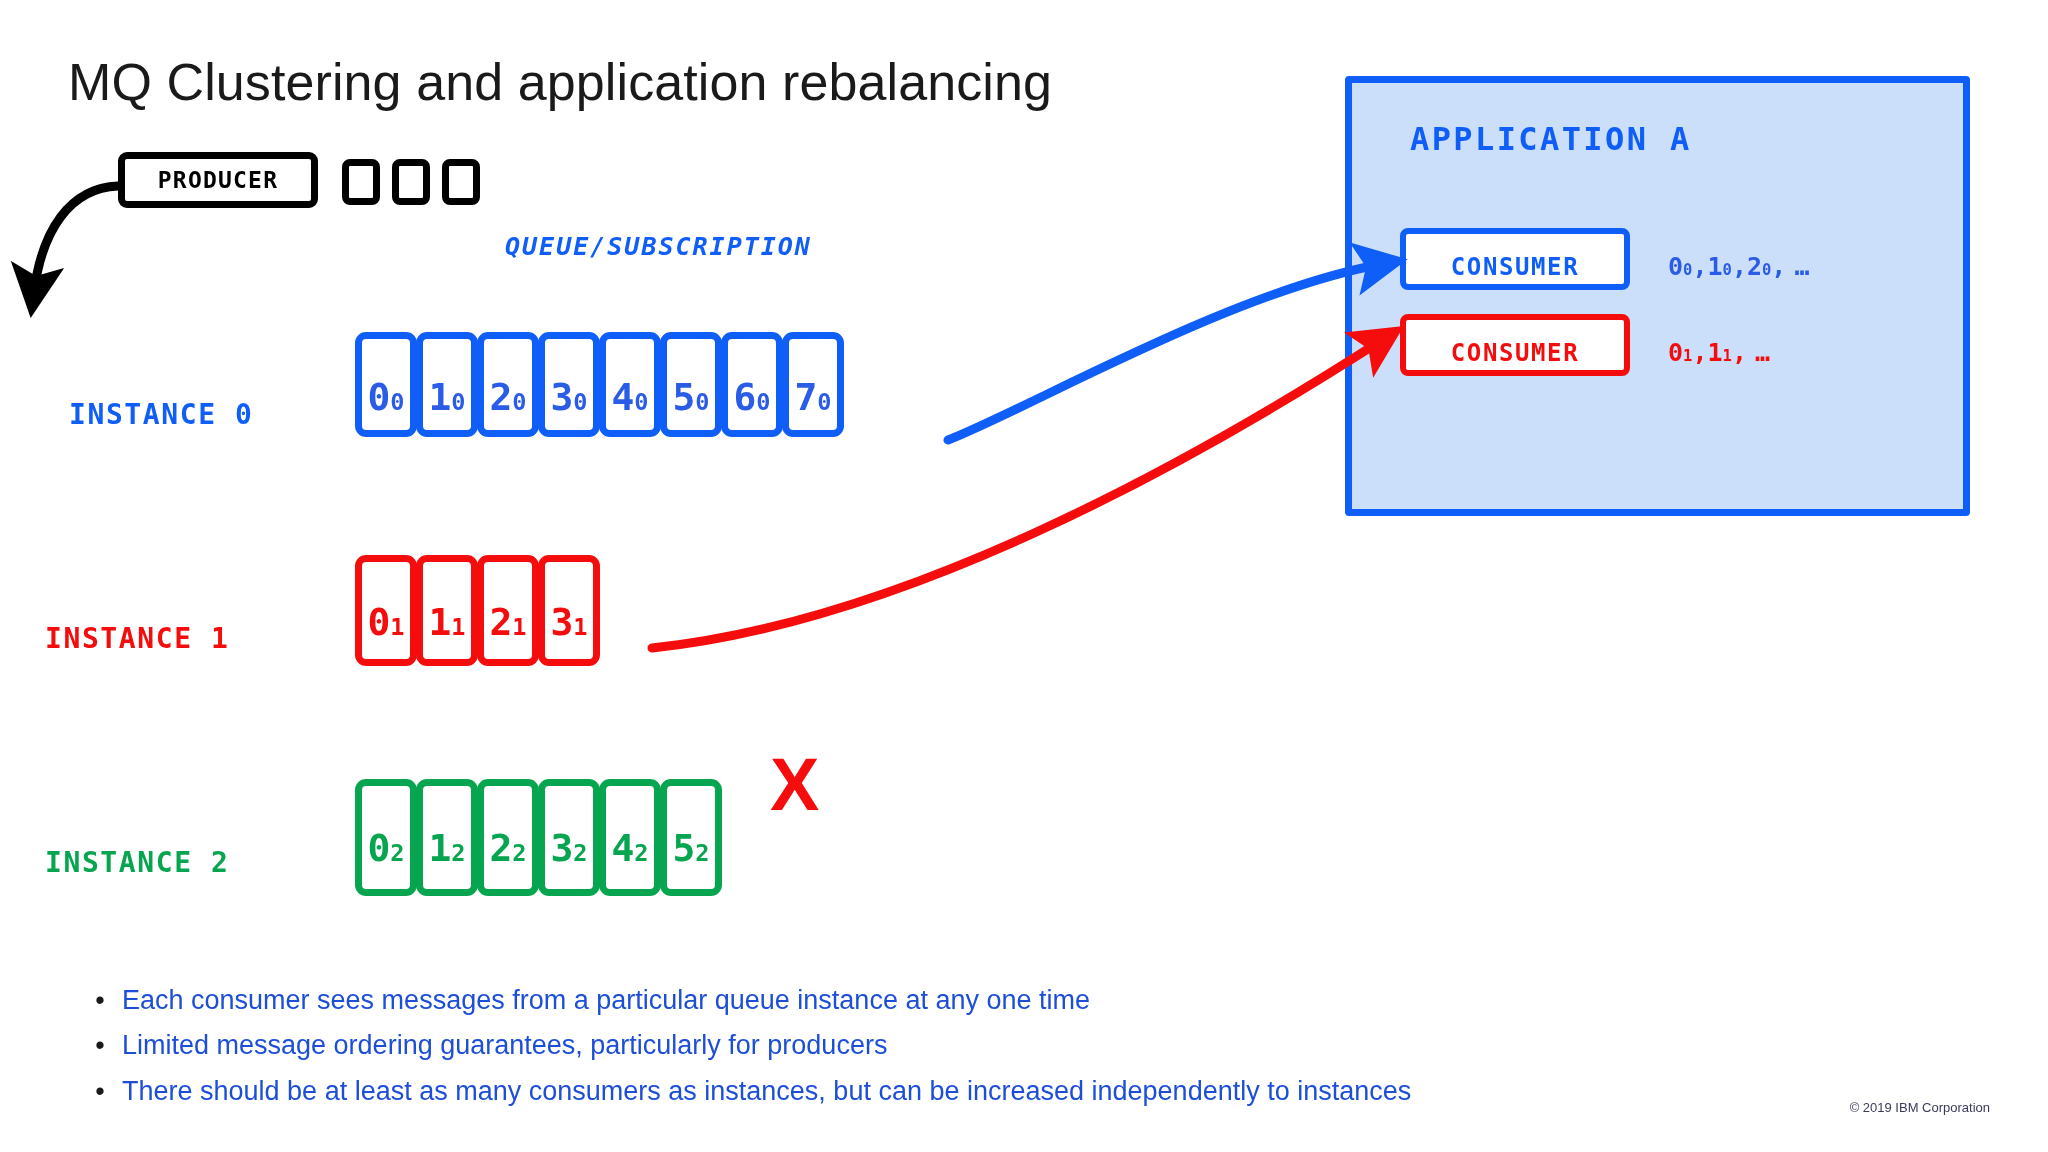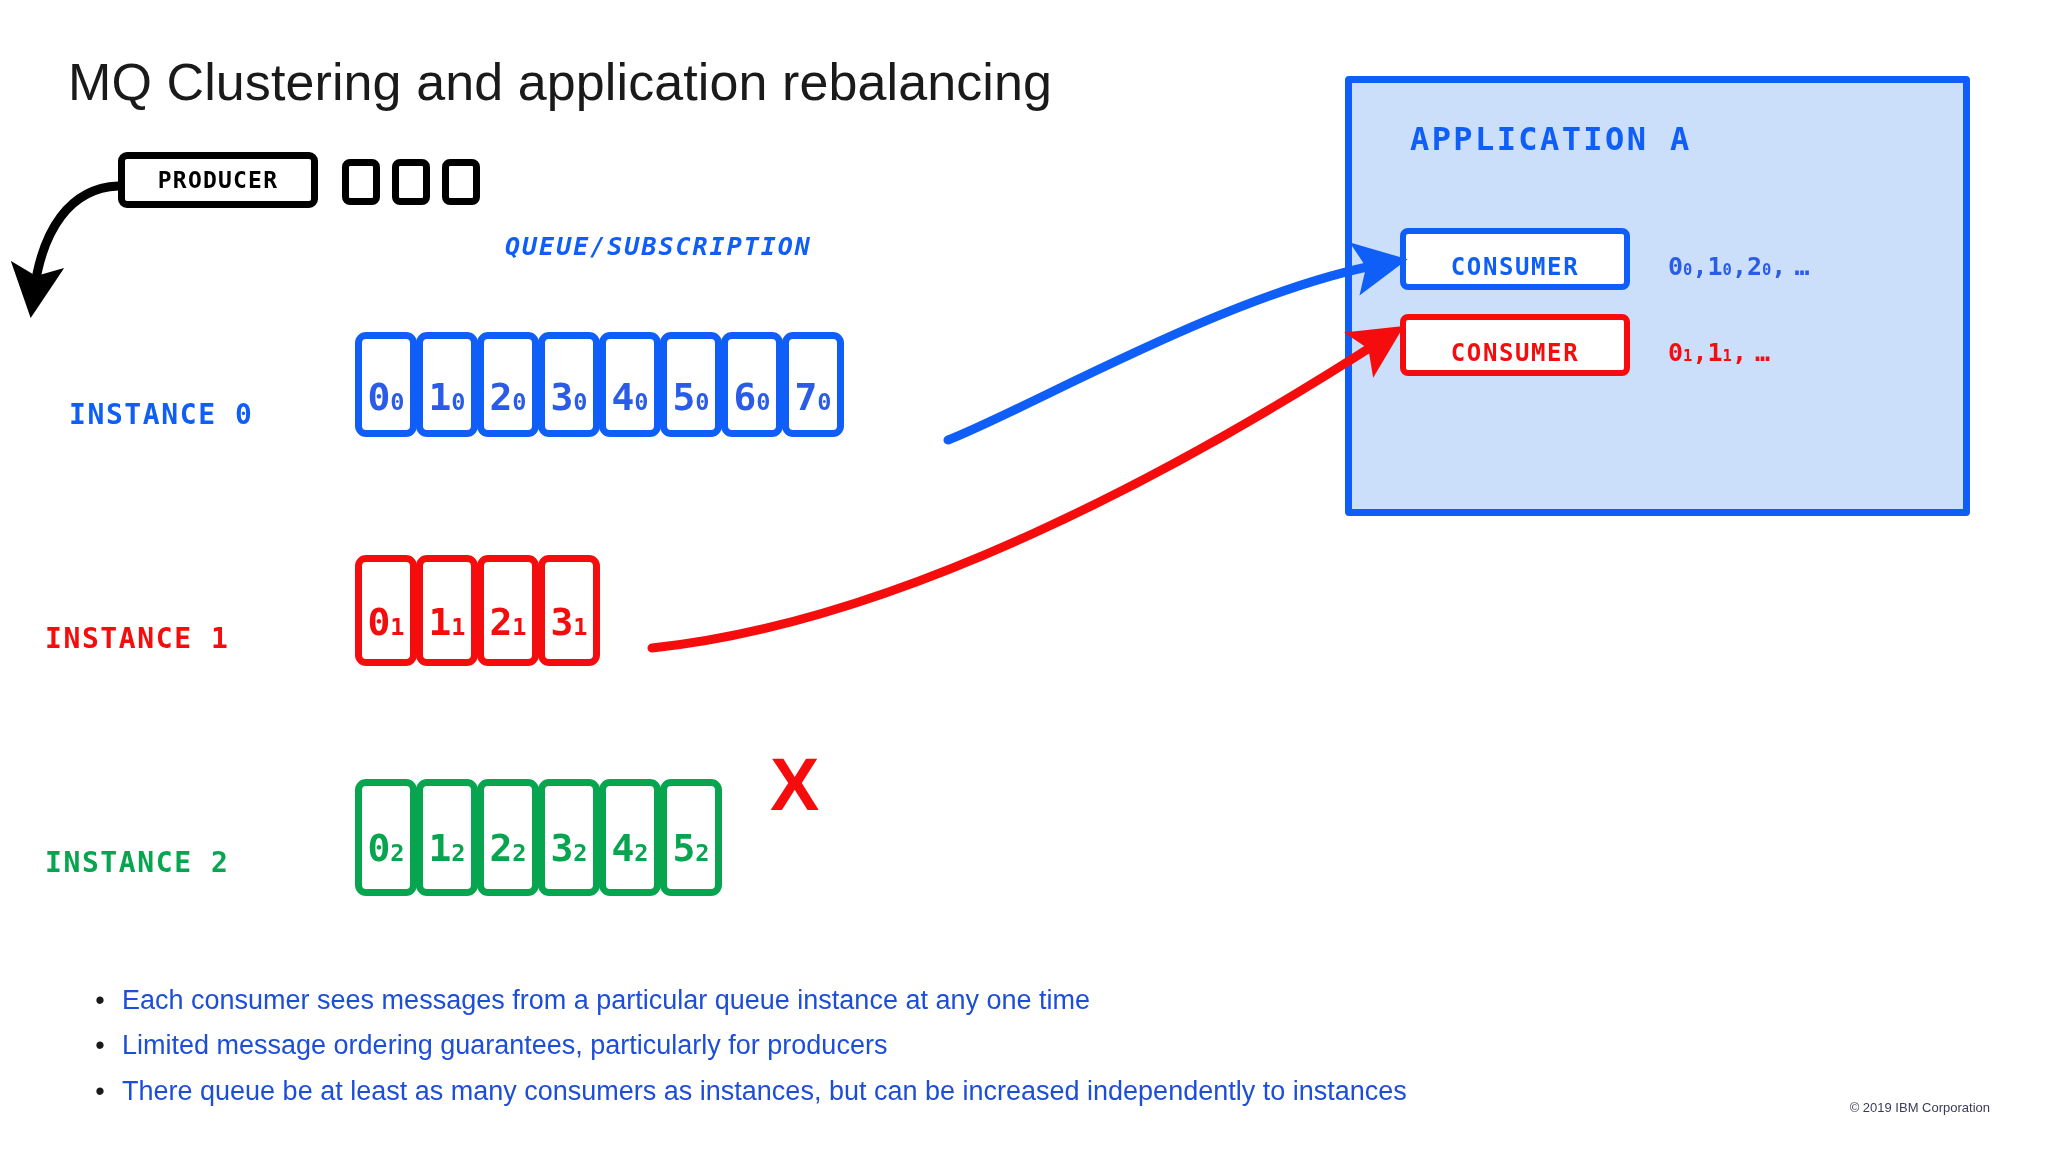--- a/index.html
+++ b/index.html
@@ -324,17 +324,17 @@
     <div class="bullet">
       <span class="dot">•</span>
       <span class="txt">Each consumer sees messages from a particular queue instance at any one time</span>
     </div>
     <div class="bullet">
       <span class="dot">•</span>
       <span class="txt">Limited message ordering guarantees, particularly for producers</span>
     </div>
     <div class="bullet">
       <span class="dot">•</span>
-      <span class="txt">There queue be at least as many consumers as instances, but can be increased independently to instances</span>
+      <span class="txt">There should be at least as many consumers as instances, but can be increased independently to instances</span>
     </div>
   </div>
 
 <div class="abs" id="footer">© 2019 IBM Corporation</div>
 
 </body></html>

